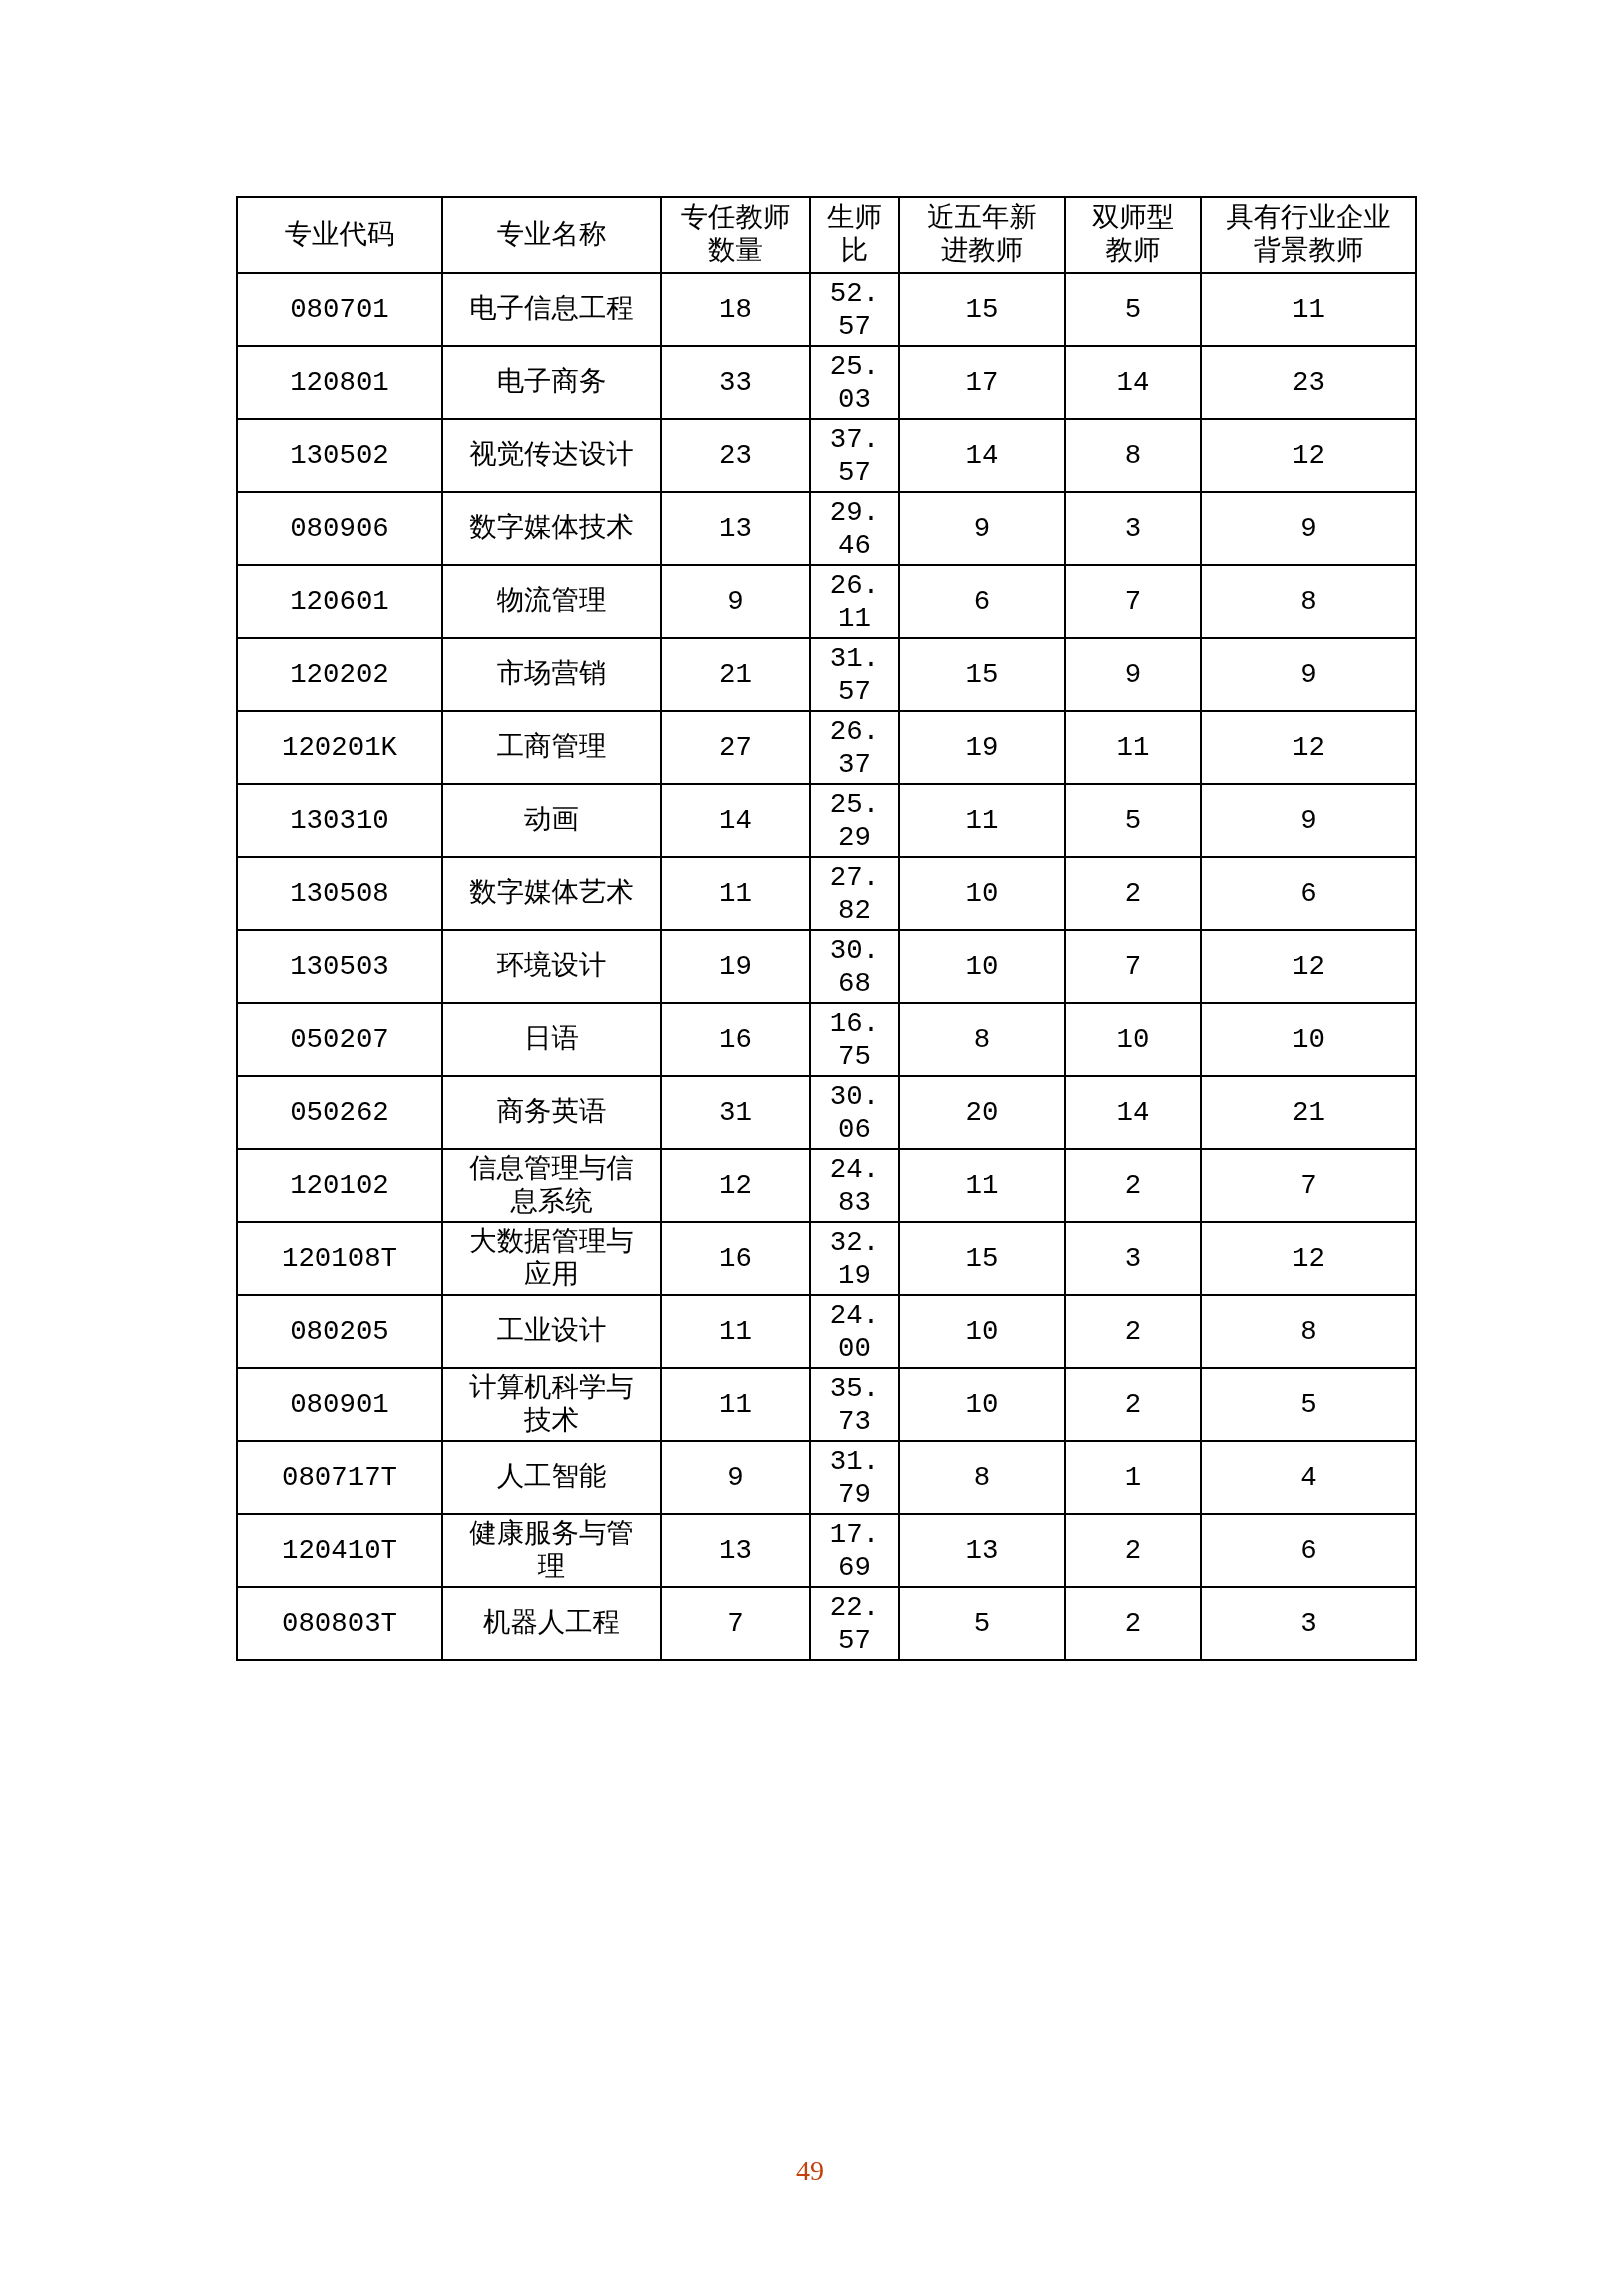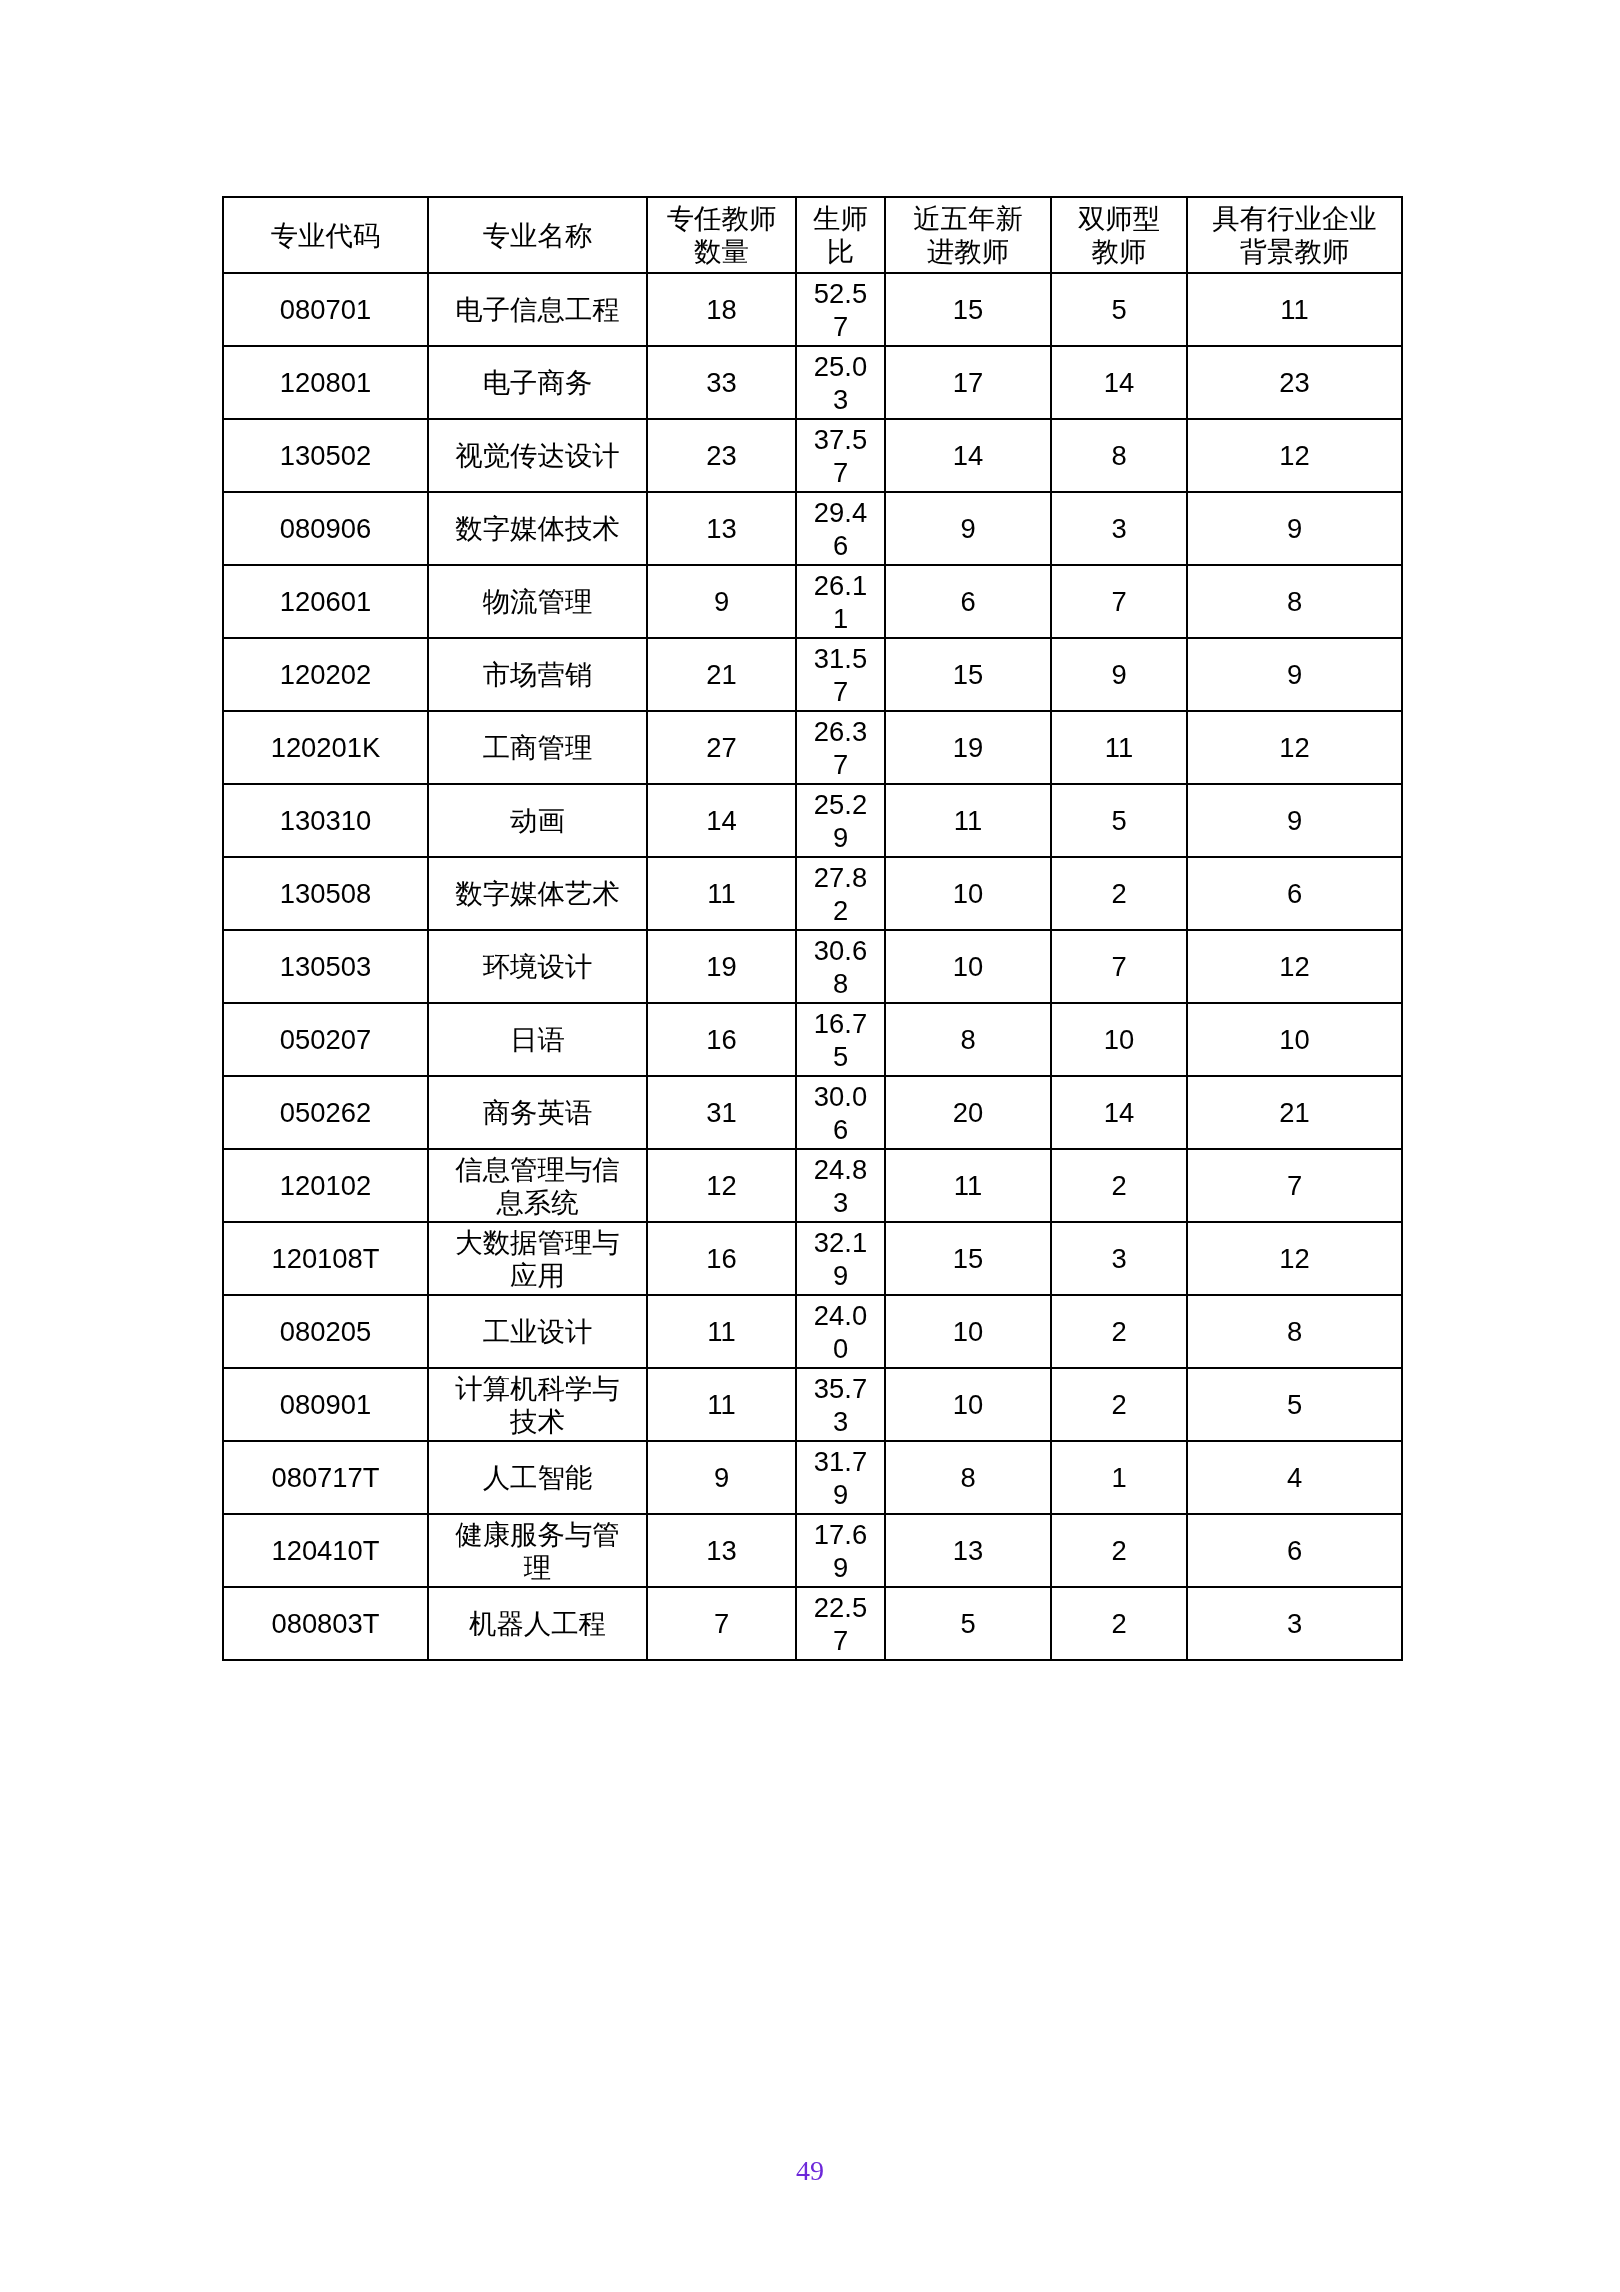--- a/index.html
+++ b/index.html
@@ -8,26 +8,27 @@
     position: relative;
     width: 1620px;
     height: 2293px;
     background: #ffffff;
     color: #000000;
     font-family: "Liberation Sans", sans-serif;
     overflow: hidden;
   }
   table.majors-table {
     position: absolute;
-    left: 222px;
+    left: 236px;
     top: 196px;
     width: 1180px;
     border-collapse: collapse;
     table-layout: fixed;
     border: 2.9px solid #000;
+    font-family: Liberation Mono, monospace;
   }
   col.c1 { width: 205px; }
   col.c2 { width: 219px; }
   col.c3 { width: 149px; }
   col.c4 { width: 89px; }
   col.c5 { width: 166px; }
   col.c6 { width: 136px; }
   col.c7 { width: 215px; }
   .majors-table th, .majors-table td {
     border: 2px solid #000;
@@ -44,21 +45,21 @@
   .majors-table tbody td { height: 73px; }
   .page-footer {
     position: absolute;
     top: 2154px;
     left: 0;
     width: 100%;
     text-align: center;
     font-family: "Liberation Serif", serif;
     font-size: 28px;
     line-height: 33px;
-    color: #6d28d9;
+    color: #c2410c;
   }
 </style>
 </head>
 <body>
 
 <div class="page">
 
   <table class="majors-table">
     <colgroup>
       <col class="c1">

